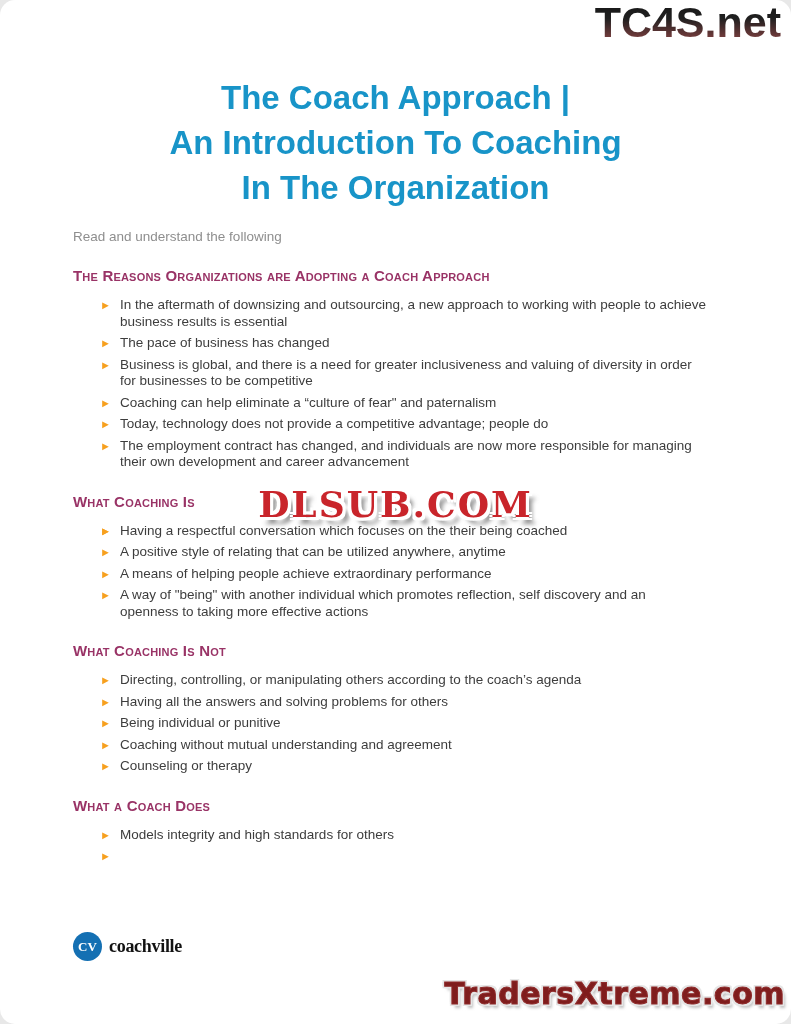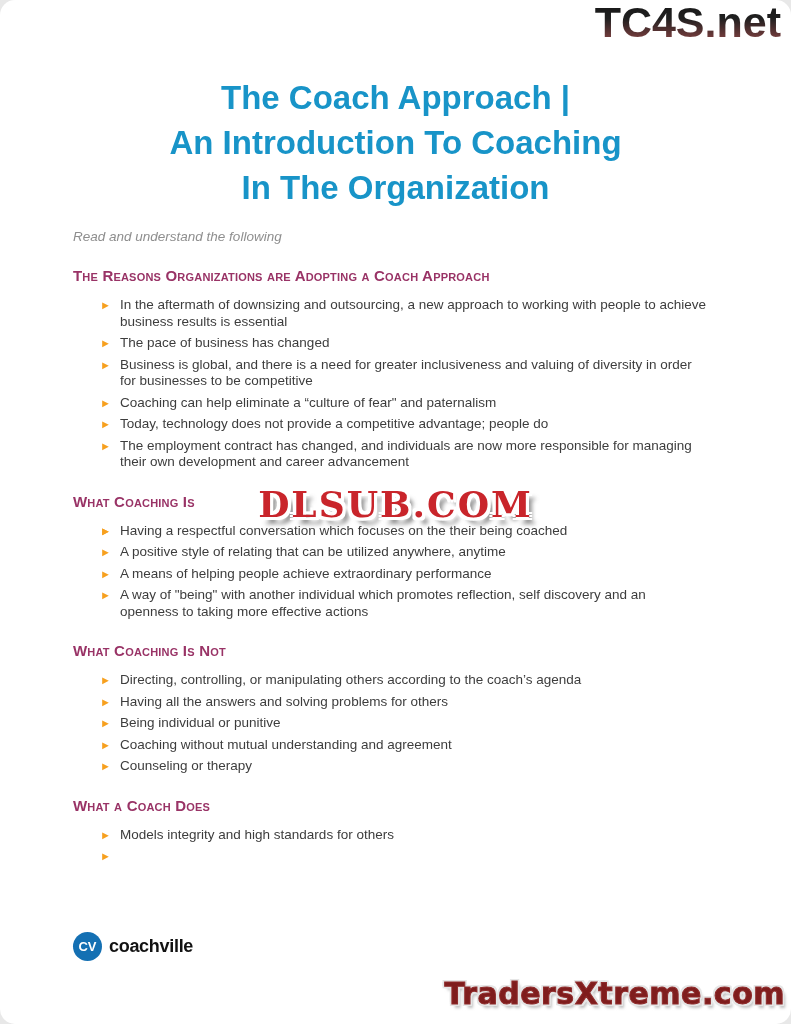--- a/index.html
+++ b/index.html
@@ -44,21 +44,21 @@
   
   .title{
     margin:75px 0 0 0;
     text-align:center;
     color:#1894c8;
     font-size:33px;font-weight:bold;line-height:45px;
   }
   .title span{display:block;}
   .intro{
     margin:19px 17px 0 73px;
-    color:#8e8e8e;font-size:13.5px;line-height:16px;font-style:italic;
+    color:#8e8e8e;font-size:13.5px;line-height:16px;
   }
   .sec-heading{
     margin:22px 0 0 73px;
     color:#993366;
     font-size:15px;font-weight:bold;
     font-variant:small-caps;letter-spacing:0.2px;
     line-height:18px;
   }
   ul.bullets{
     list-style:none;
@@ -74,21 +74,21 @@
   }
   .marker{
     position:absolute;left:0;top:1px;
     color:#f7a01e;font-size:11px;line-height:14px;
   }
   
   .footer{
     position:absolute;top:932px;left:73px;right:60px;
     display:flex;align-items:center;
   }
-  .logo{display:flex;align-items:center;}
+  .logo{display:flex;align-items:center;font-family:Liberation Serif, serif;}
   .logo-circle{
     width:29px;height:29px;border-radius:50%;
     background:#1470b3;
     color:#fff;font-weight:bold;font-size:13px;
     display:flex;align-items:center;justify-content:center;
   }
   .logo-word{
     margin-left:7px;
     color:#121212;font-weight:bold;font-size:18px;letter-spacing:-0.3px;
   }

